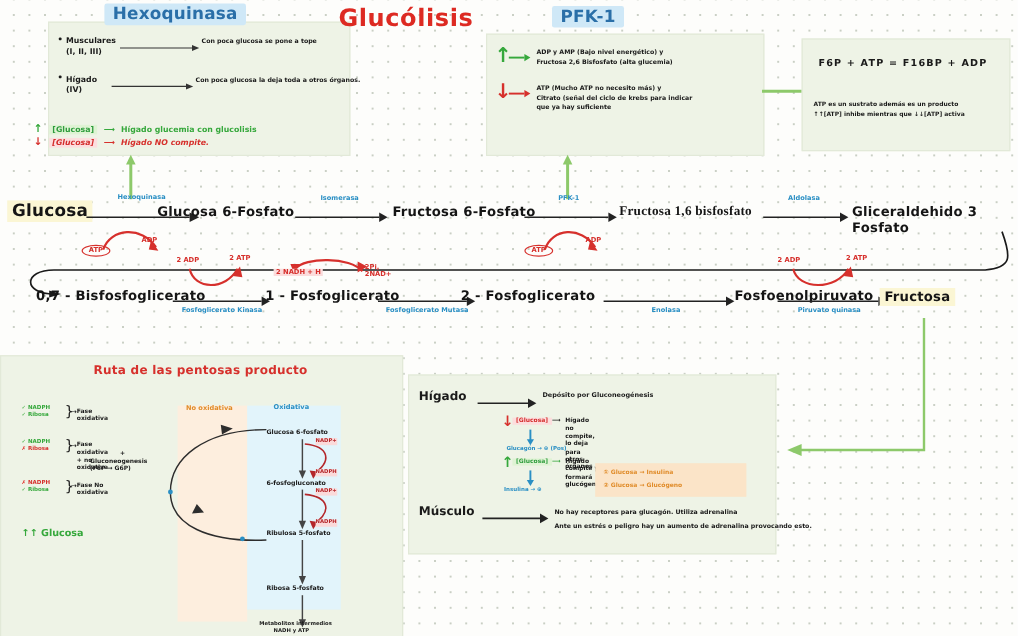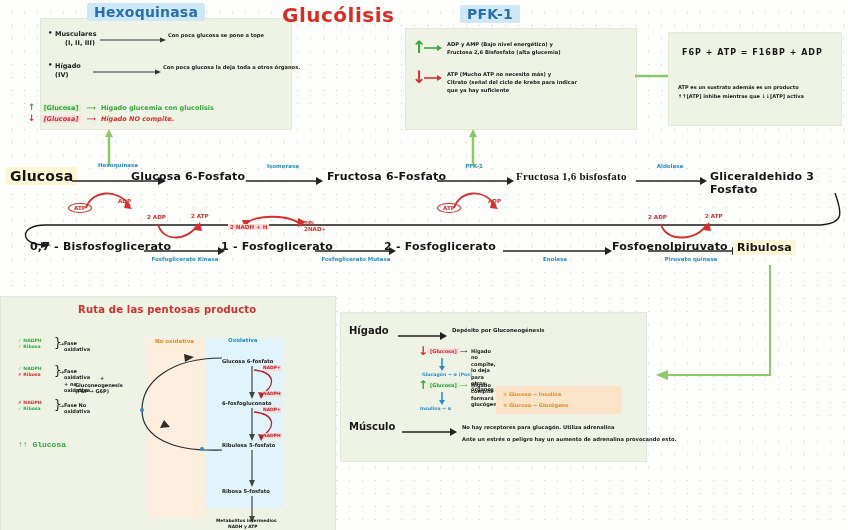--- a/index.html
+++ b/index.html
@@ -67,21 +67,21 @@
 
 <div id="canvas"></div>
 
 <div class="panel-green" style="left:40px;top:18px;width:250px;height:110px;"></div>
 <div class="abs hw panel-title hl-blue" style="left:87px;top:3px;">Hexoquinasa</div>
 
 <div class="abs" style="left:48px;top:30px;width:240px;">
   <div style="position:relative;height:22px;">
     <span class="abs tiny black" style="left:0;top:0;font-size:7px;">•</span>
     <span class="abs small black" style="left:7px;top:0;">Musculares</span>
-    <span class="abs small black" style="left:17px;top:9px;">(I, II, III)</span>
+    <span class="abs small black" style="left:7px;top:9px;">(I, II, III)</span>
     <svg width="70" height="8" style="left:52px;top:6px;">
       <line x1="0" y1="4" x2="60" y2="4" stroke="#333" stroke-width="1"></line>
       <polygon points="60,1.5 66,4 60,6.5" fill="#333"></polygon>
     </svg>
     <span class="abs tiny black" style="left:120px;top:2px;width:160px;">Con poca glucosa se pone a tope</span>
   </div>
 </div>
 
 <div class="abs" style="left:48px;top:62px;width:240px;">
   <div style="position:relative;height:22px;">
@@ -254,21 +254,21 @@
   <polygon points="84,3 91,7 84,11" fill="#222"></polygon>
 </svg>
 <div class="abs enz" style="left:645px;top:256px;width:92px;font-size:5.5px;">Piruvato quinasa</div>
 <svg width="64" height="26" style="left:655px;top:222px;">
   <path d="M6,2 C10,20 42,20 52,2" stroke="#d6302c" stroke-width="1.8" fill="none"></path>
   <polygon points="48,8 54,0 56,9" fill="#d6302c"></polygon>
 </svg>
 <div class="abs cof" style="left:648px;top:214px;">2 ADP</div>
 <div class="abs cof" style="left:705px;top:213px;">2 ATP</div>
 
-<div class="abs metab hl-yellow" style="left:733px;top:240px;">Ribulosa</div>
+<div class="abs metab hl-yellow" style="left:733px;top:240px;">Fructosa</div>
 
 <div class="panel-green" style="left:0px;top:296px;width:334px;height:234px;"></div>
 <div class="panel-peach" style="left:148px;top:338px;width:58px;height:180px;"></div>
 <div class="panel-blue" style="left:206px;top:338px;width:78px;height:170px;"></div>
 
 <div class="abs red hw" style="left:78px;top:304px;font-size:10px;">Ruta  de  las  pentosas  producto</div>
 
 <div class="abs orange xtiny" style="left:155px;top:338px;font-size:5.5px;">No oxidativa</div>
 <div class="abs blue xtiny" style="left:228px;top:337px;font-size:5.5px;">Oxidativa</div>
 
@@ -291,21 +291,21 @@
 </div>
 
 <div class="abs" style="left:18px;top:400px;">
   <div class="xtiny"><span class="xx">✗</span><span class="red" style="font-size:4.6px;"> NADPH</span></div>
   <div class="xtiny"><span class="chk">✓</span><span class="green" style="font-size:4.6px;"> Ribosa</span></div>
   <span class="abs black" style="left:36px;top:-1px;font-size:12px;line-height:12px;">}</span>
   <span class="abs black" style="left:41px;top:2px;font-size:6px;">→</span>
   <span class="abs xtiny black" style="left:46px;top:2px;font-size:5px;">Fase  No oxidativa</span>
 </div>
 
-<div class="abs green small" style="left:18px;top:440px;font-size:8px;font-family:Liberation Mono, monospace;">↑↑ Glucosa</div>
+<div class="abs green small" style="left:18px;top:440px;font-size:8px;">↑↑ Glucosa</div>
 
 <div class="abs xtiny black" style="left:222px;top:358px;font-size:5.2px;">Glucosa  6-fosfato</div>
 <svg width="10" height="34" style="left:247px;top:366px;">
   <line x1="5" y1="0" x2="5" y2="28" stroke="#444" stroke-width="1.2"></line>
   <polygon points="2,26 5,33 8,26" fill="#444"></polygon>
 </svg>
 <svg width="40" height="34" style="left:252px;top:366px;">
   <path d="M2,4 C22,6 26,18 8,30" stroke="#b4262a" stroke-width="1.3" fill="none"></path>
   <polygon points="6,26 9,33 13,27" fill="#b4262a"></polygon>
 </svg>

